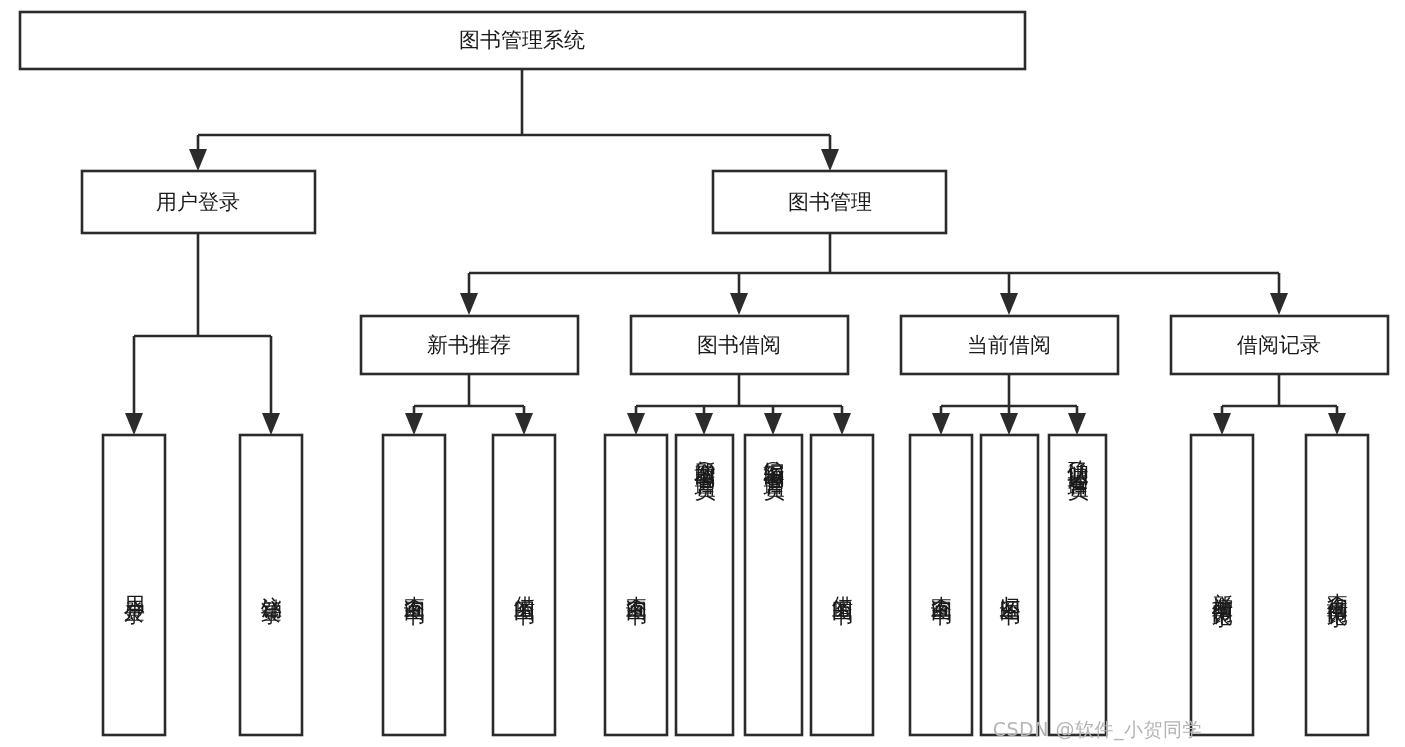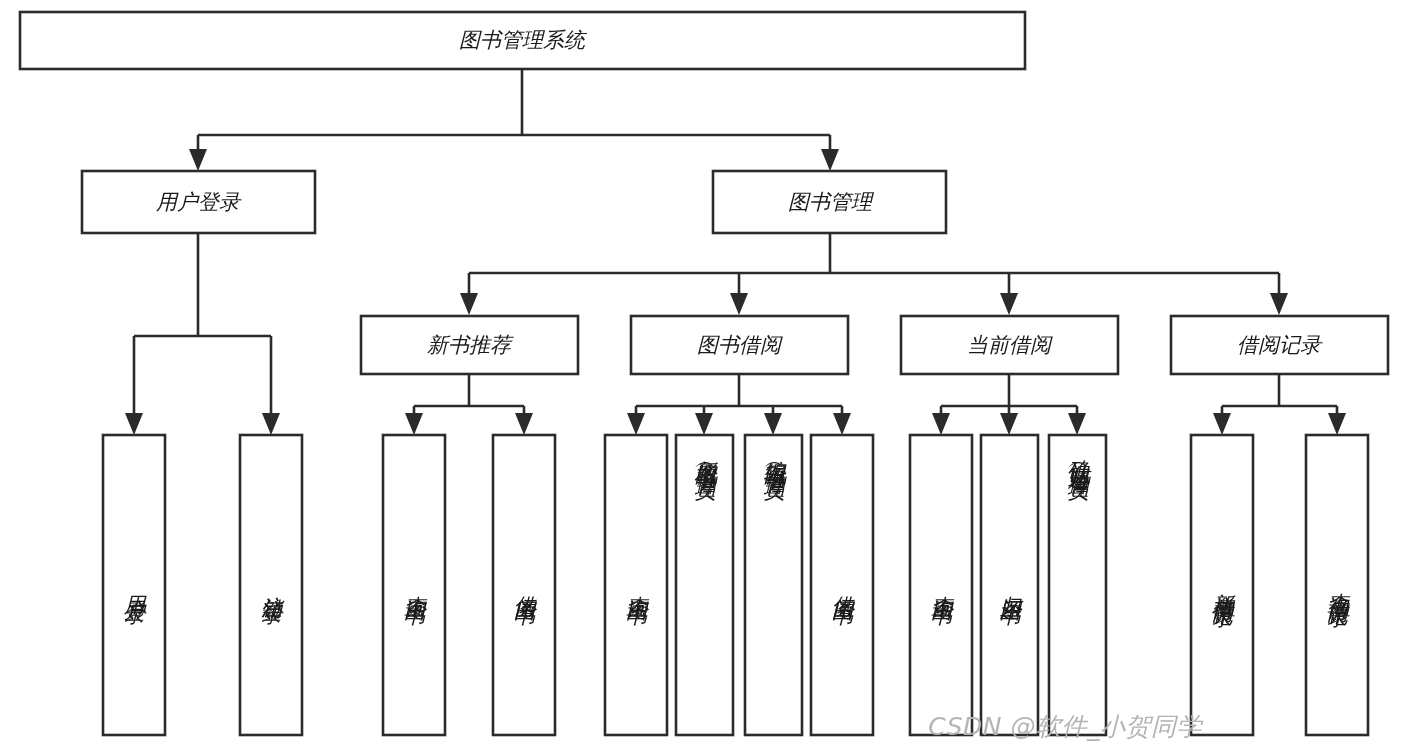--- a/index.html
+++ b/index.html
@@ -12,21 +12,20 @@
     width: 1405px;
     height: 747px;
     font-family: "DejaVu Sans", "Liberation Sans", sans-serif;
     overflow: hidden;
     position: relative;
   }
   #diagram-root {
     position: relative;
     width: 1210px;
     height: 747px;
-    font-style: italic;
   }
   svg.flow {
     position: absolute;
     top: 0;
     left: 0;
     width: 1405px;
     height: 747px;
     display: block;
   }
   .node-rect {
@@ -72,21 +71,21 @@
     pointer-events: none;
   }
   .vlabel-wrap.centered {
     align-items: center;
   }
   #watermark {
     position: absolute;
     right: 8px;
     bottom: 4px;
     font-family: "DejaVu Sans", "Liberation Sans", sans-serif;
-    font-size: 25px;
+    font-size: 19px;
     color: #b4b4b4;
     letter-spacing: 0.5px;
     white-space: nowrap;
     user-select: none;
   }
 </style>
 </head>
 <body>
 
 <div id="diagram-root">

